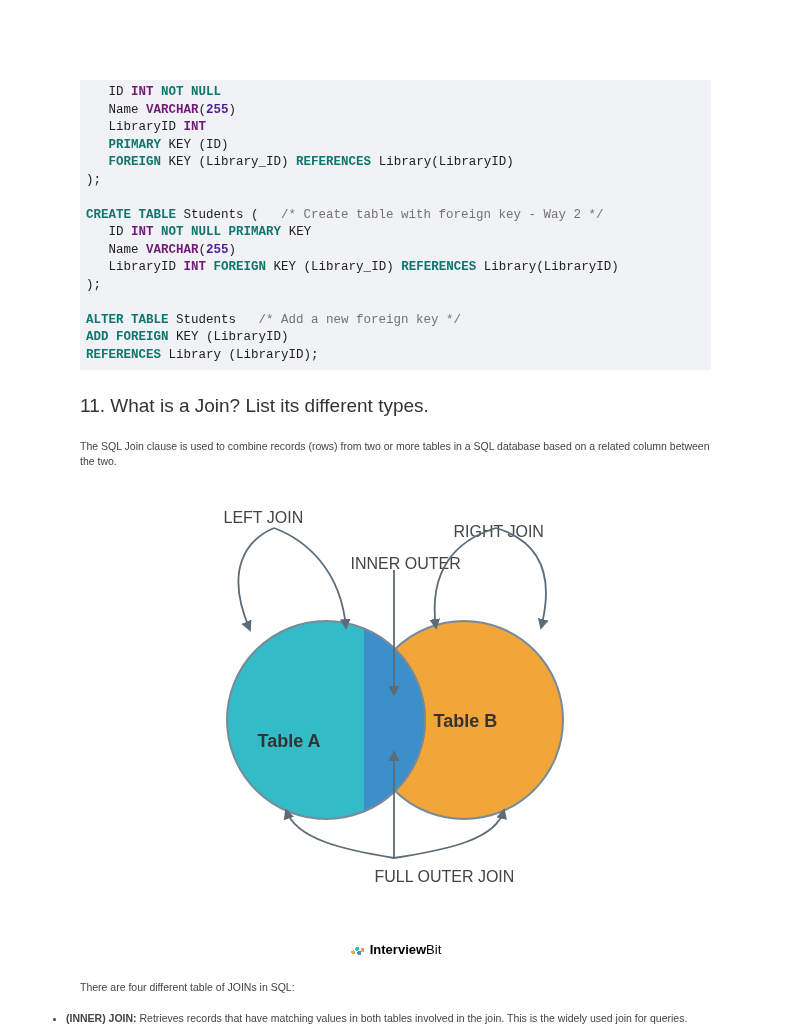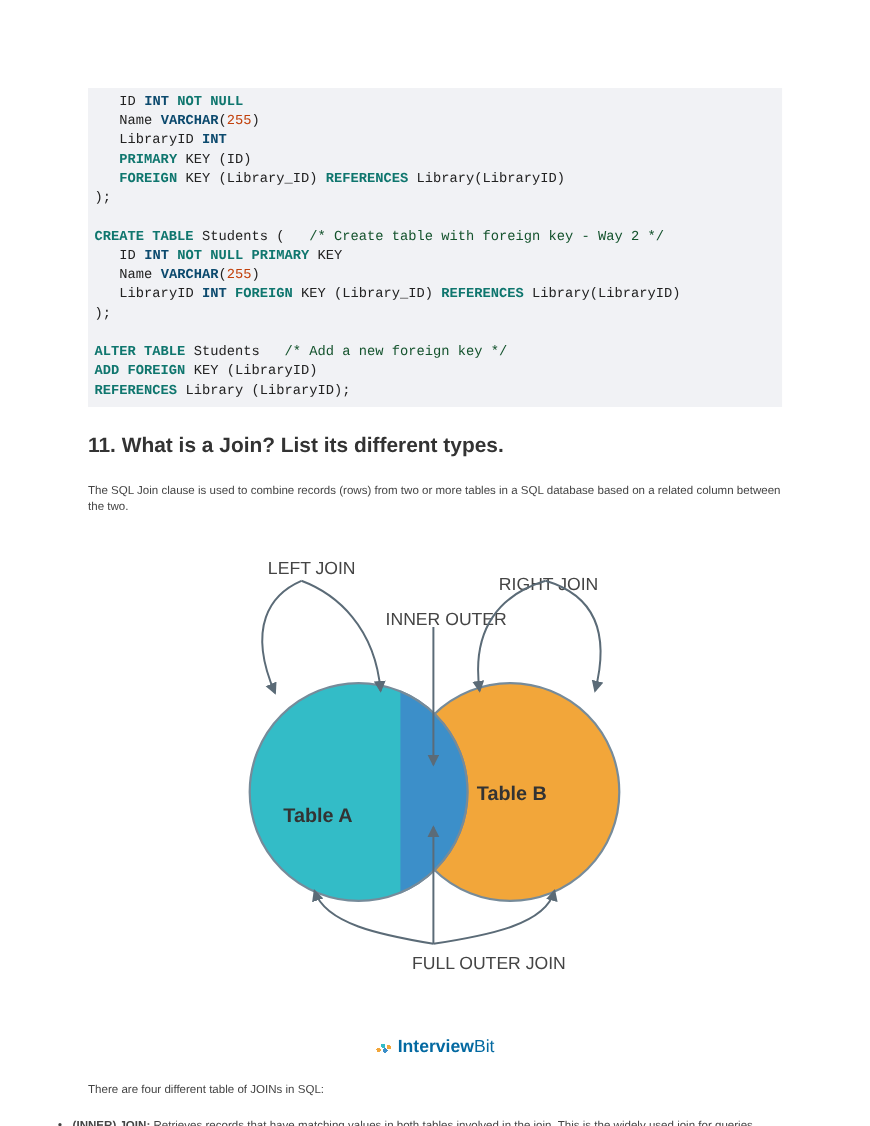--- a/index.html
+++ b/index.html
@@ -17,27 +17,27 @@
     background: #f1f2f5;
     font-family: "Courier New", Courier, monospace;
     font-size: 12.5px;
     line-height: 1.4;
     padding: 4px 6px 6px 6px;
     white-space: pre;
     overflow: hidden;
     margin-bottom: 22px;
   }
   .kw { color:#0f766e; font-weight:bold; }
-  .type { color:#0c4a6e; font-weight:bold; }
-  .num { color:#c2410c; font-weight:normal; }
-  .cmt { color:#14532d; }
+  .type { color:#701a75; font-weight:bold; }
+  .num { color:#4c1d95; font-weight:bold; }
+  .cmt { color:#737373; }
 
   h2.q {
     font-size: 19px;
-    font-weight: 700;
+    font-weight: 400;
     color: #333;
     margin: 10px 0 18px 0;
   }
   p.body {
     font-size: 10.5px;
     color: #444;
     margin-bottom: 30px;
   }
   p.body2 {
     font-size: 10.5px;
@@ -59,21 +59,21 @@
   .diagram-wrap { display:flex; justify-content:center; margin: 6px 0 10px 0; }
   .diagram { position: relative; width: 400px; height: 430px; }
   .lbl {
     position:absolute;
     font-family: "Segoe UI", Arial, sans-serif;
     color:#444;
     font-size:16px;
     font-weight:400;
     white-space:nowrap;
   }
-  .lbl.left  { left:48px; top:6px; }
+  .lbl.left  { left:28px; top:6px; }
   .lbl.right { left:258px; top:20px; }
   .lbl.inner { left:155px; top:52px; }
   .lbl.full  { left:132px; top:365px;padding-left:47px; }
   .circle {
     position:absolute;
     width:200px; height:200px;
     border:2px solid #768b9a;
     border-radius:50%;
     top:120px;
   }
@@ -99,23 +99,23 @@
     font-size:18px;
     font-weight:600;
     color:#333;
   }
   .tlabel.a { left:62px;  top:208px;margin-top:20px; }
   .tlabel.b { left:238px; top:208px; }
   .brand {
     display:flex; justify-content:center; align-items:center;
     gap:4px;
     margin-top:4px;
-    font-size:16px;
+    font-size:13px;
     font-weight:600;
-    color:#0369a1;
+    color:#000000;
   }
   .brand .dots {
     width:16px; height:12px;
     background:
       radial-gradient(circle at 20% 70%, #f2a63a 2px, transparent 2px),
       radial-gradient(circle at 45% 40%, #33bcc7 2px, transparent 2px),
       radial-gradient(circle at 58% 75%, #3c8fc9 2px, transparent 2px),
       radial-gradient(circle at 78% 50%, #f2a63a 2px, transparent 2px);
   }
   .brand .bit { font-weight:300; }

